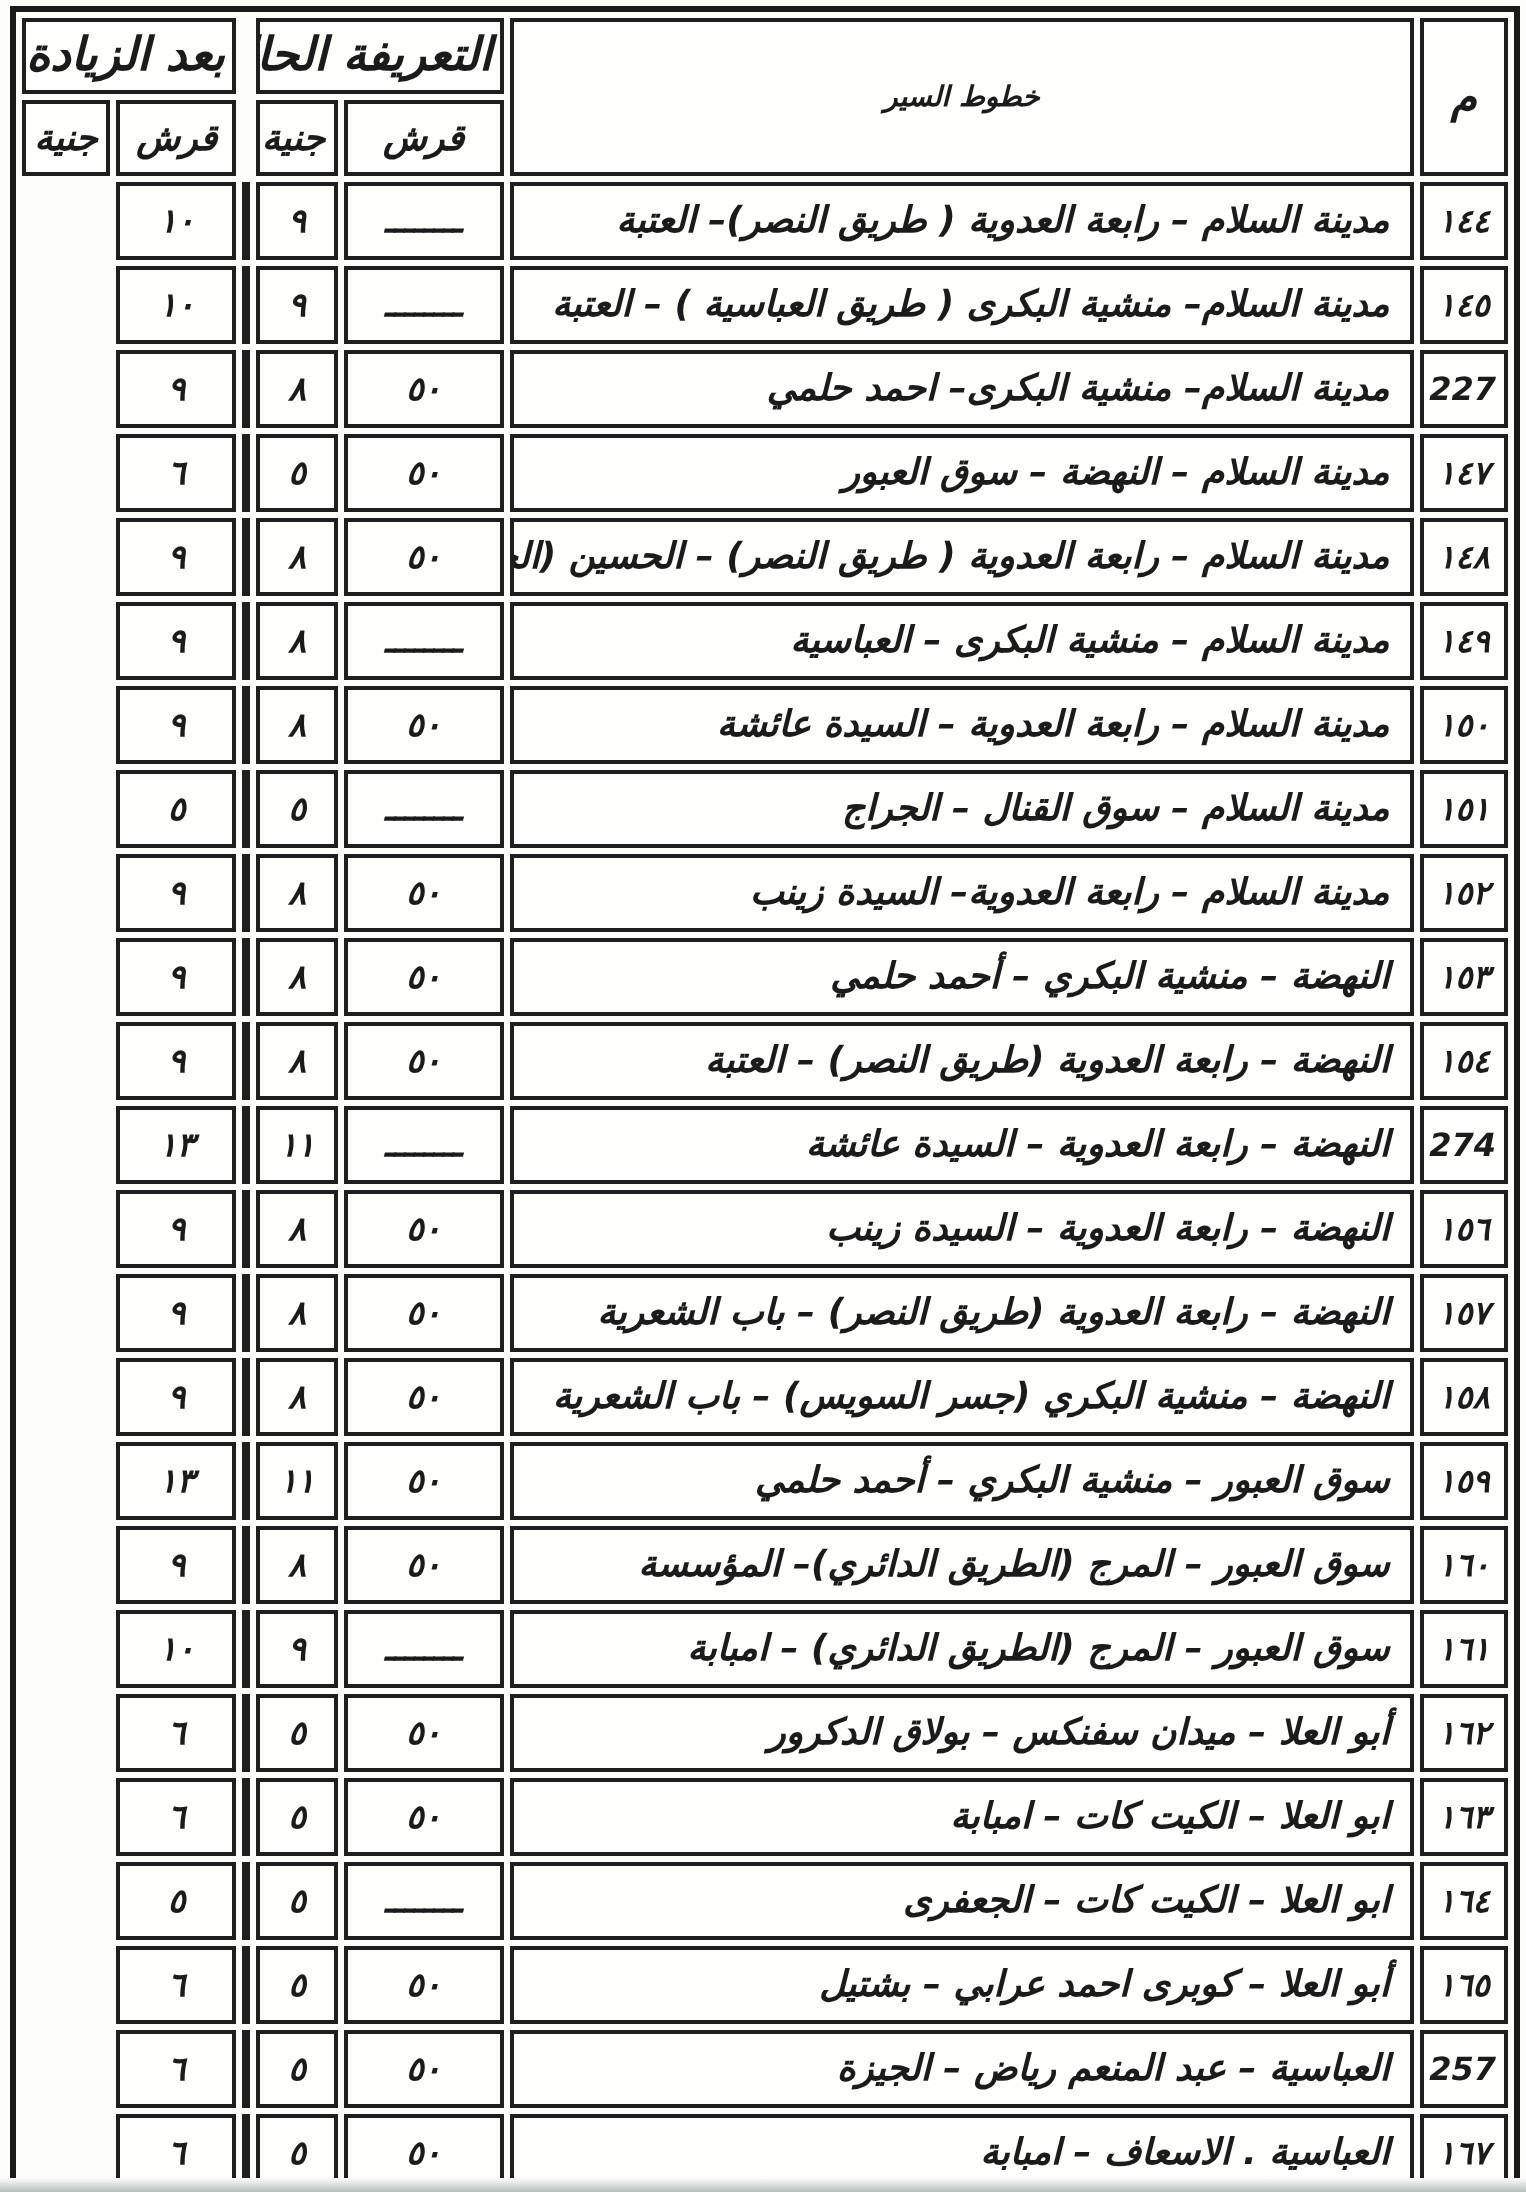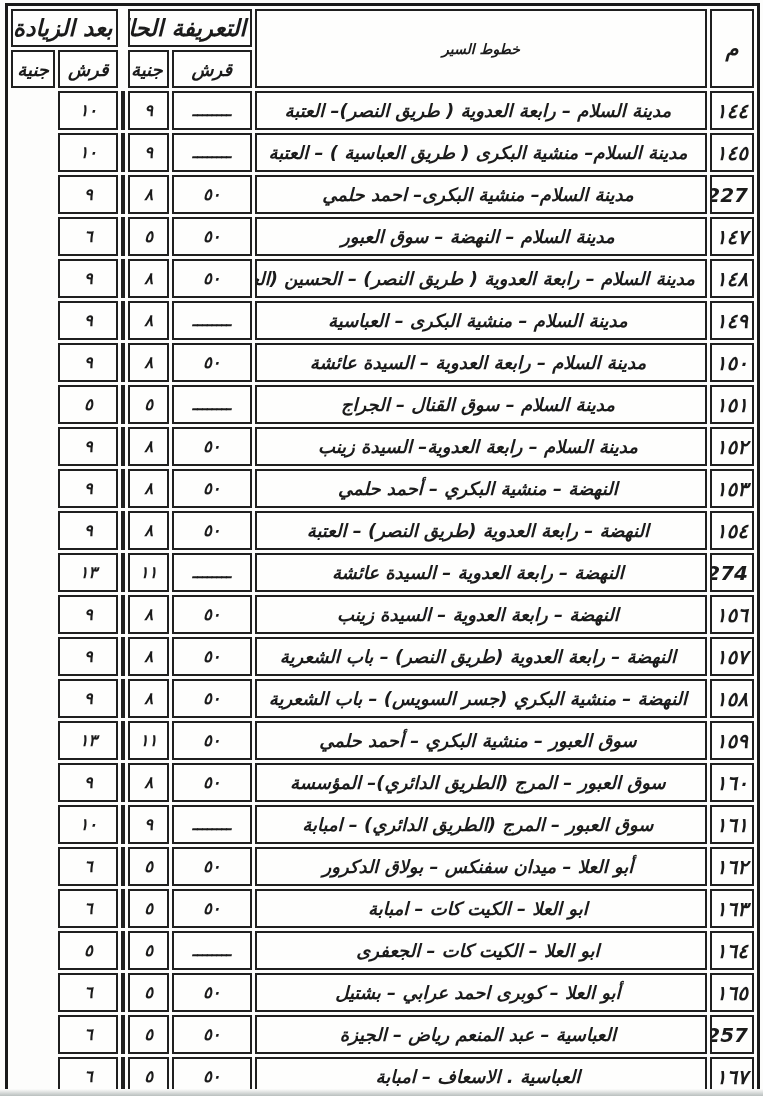--- a/index.html
+++ b/index.html
@@ -31,26 +31,26 @@
     overflow:hidden;
     white-space:nowrap;
     background:#fefefd;
   }
   thead th{height:38px;font-size:18px;}
   th.group{font-size:23px;}
   th.serial-h{font-size:21px;}
   th.routes-h{font-size:14px;}
   tbody td{height:39px;font-size:17px;}
   td.route{
-    text-align:center;
+    text-align:right;
     padding-right:10px;
     font-size:18px;
     letter-spacing:0;
   }
-  td.serial{font-size:20px;margin-left:20px;}
+  td.serial{font-size:16px;margin-left:20px;}
   td.sp,th.sp{border:none;background:transparent;padding:0;}
   td.num{font-size:16.5px;}
   .scan-edge{
     position:absolute;left:0;bottom:0;width:763px;height:7px;
     background:linear-gradient(#fdfdfc,#b9bfbe);
   }
 </style>
 </head>
 <body>
 

